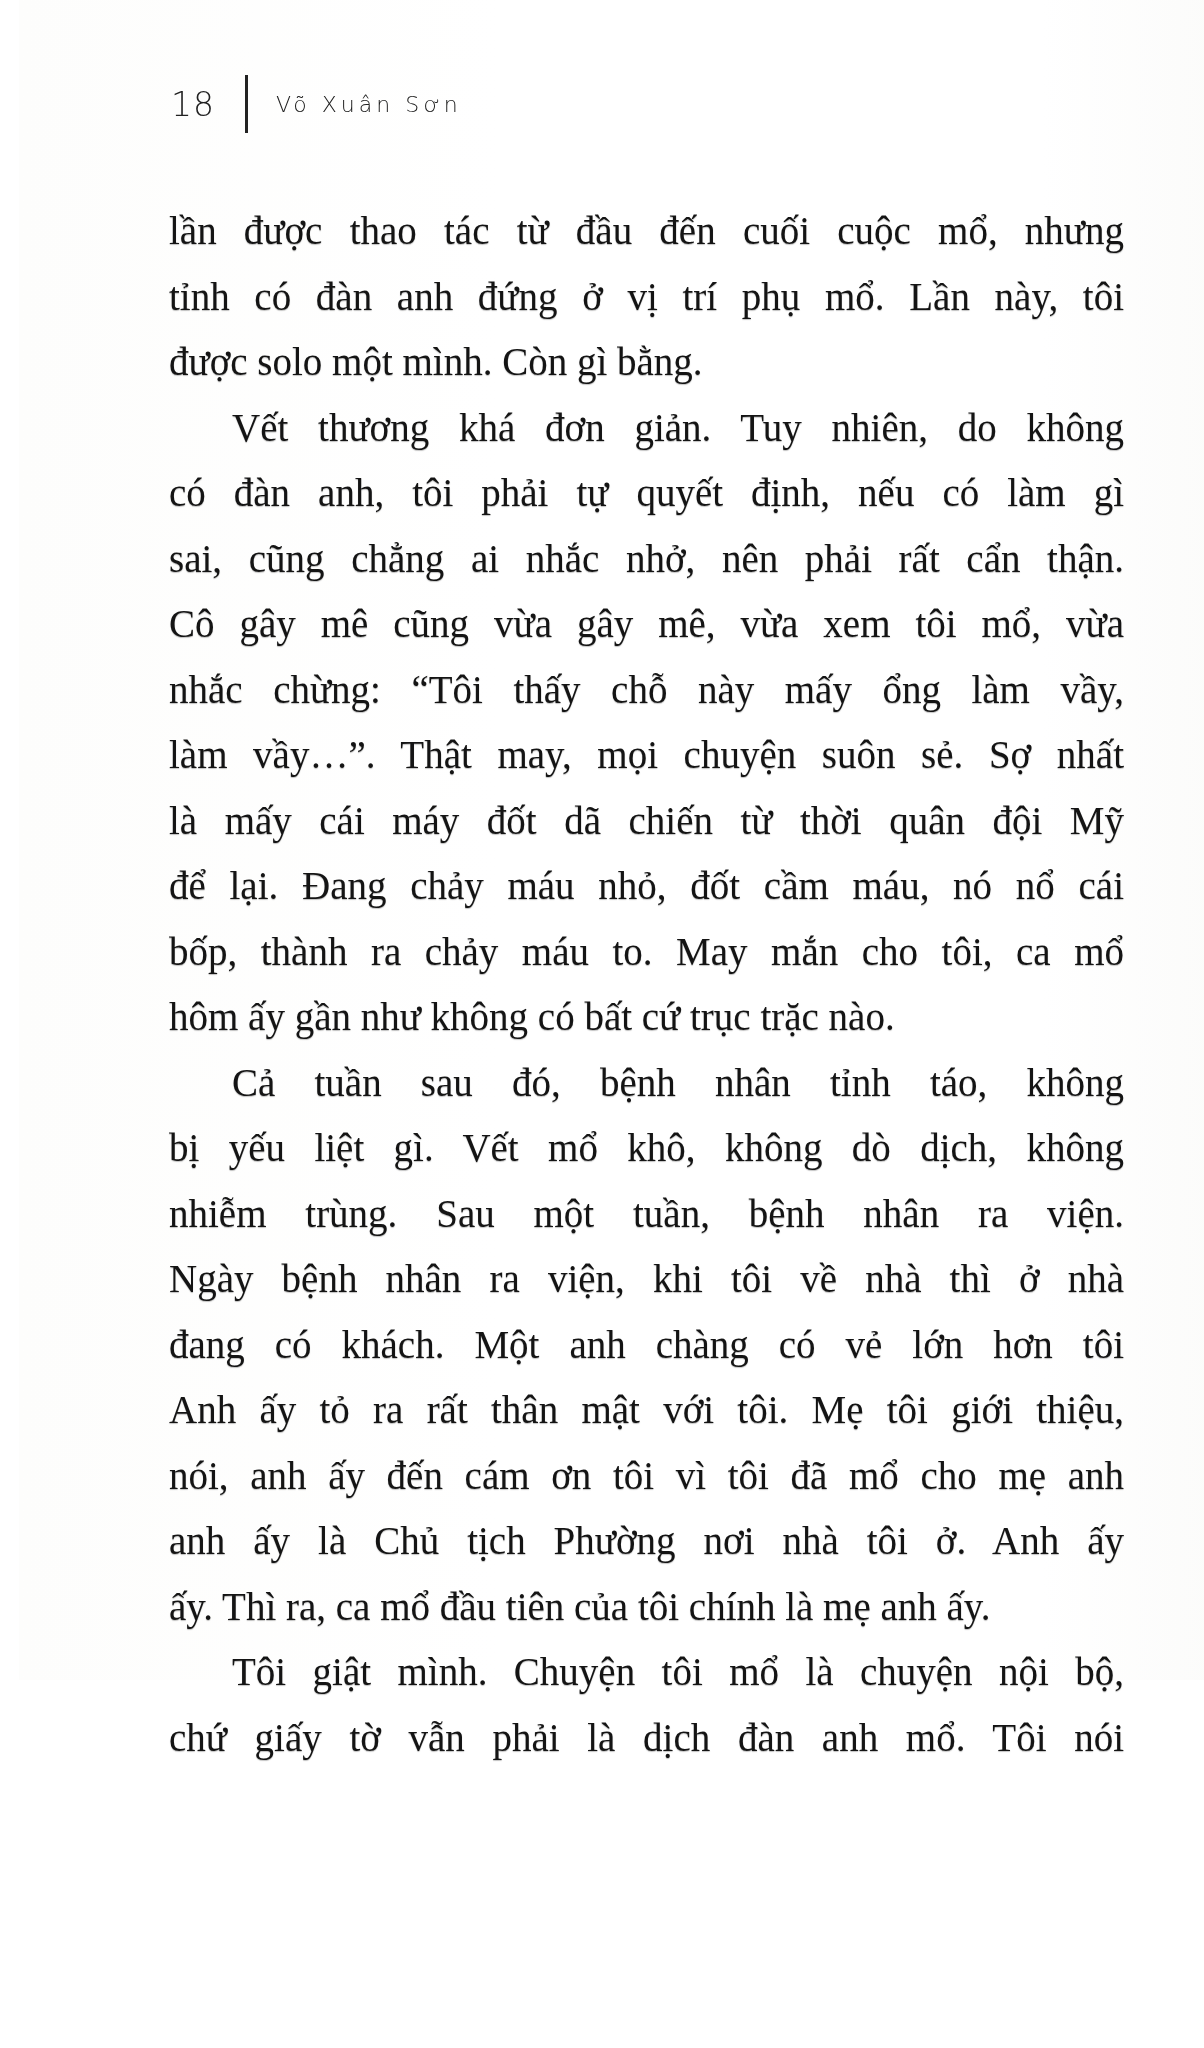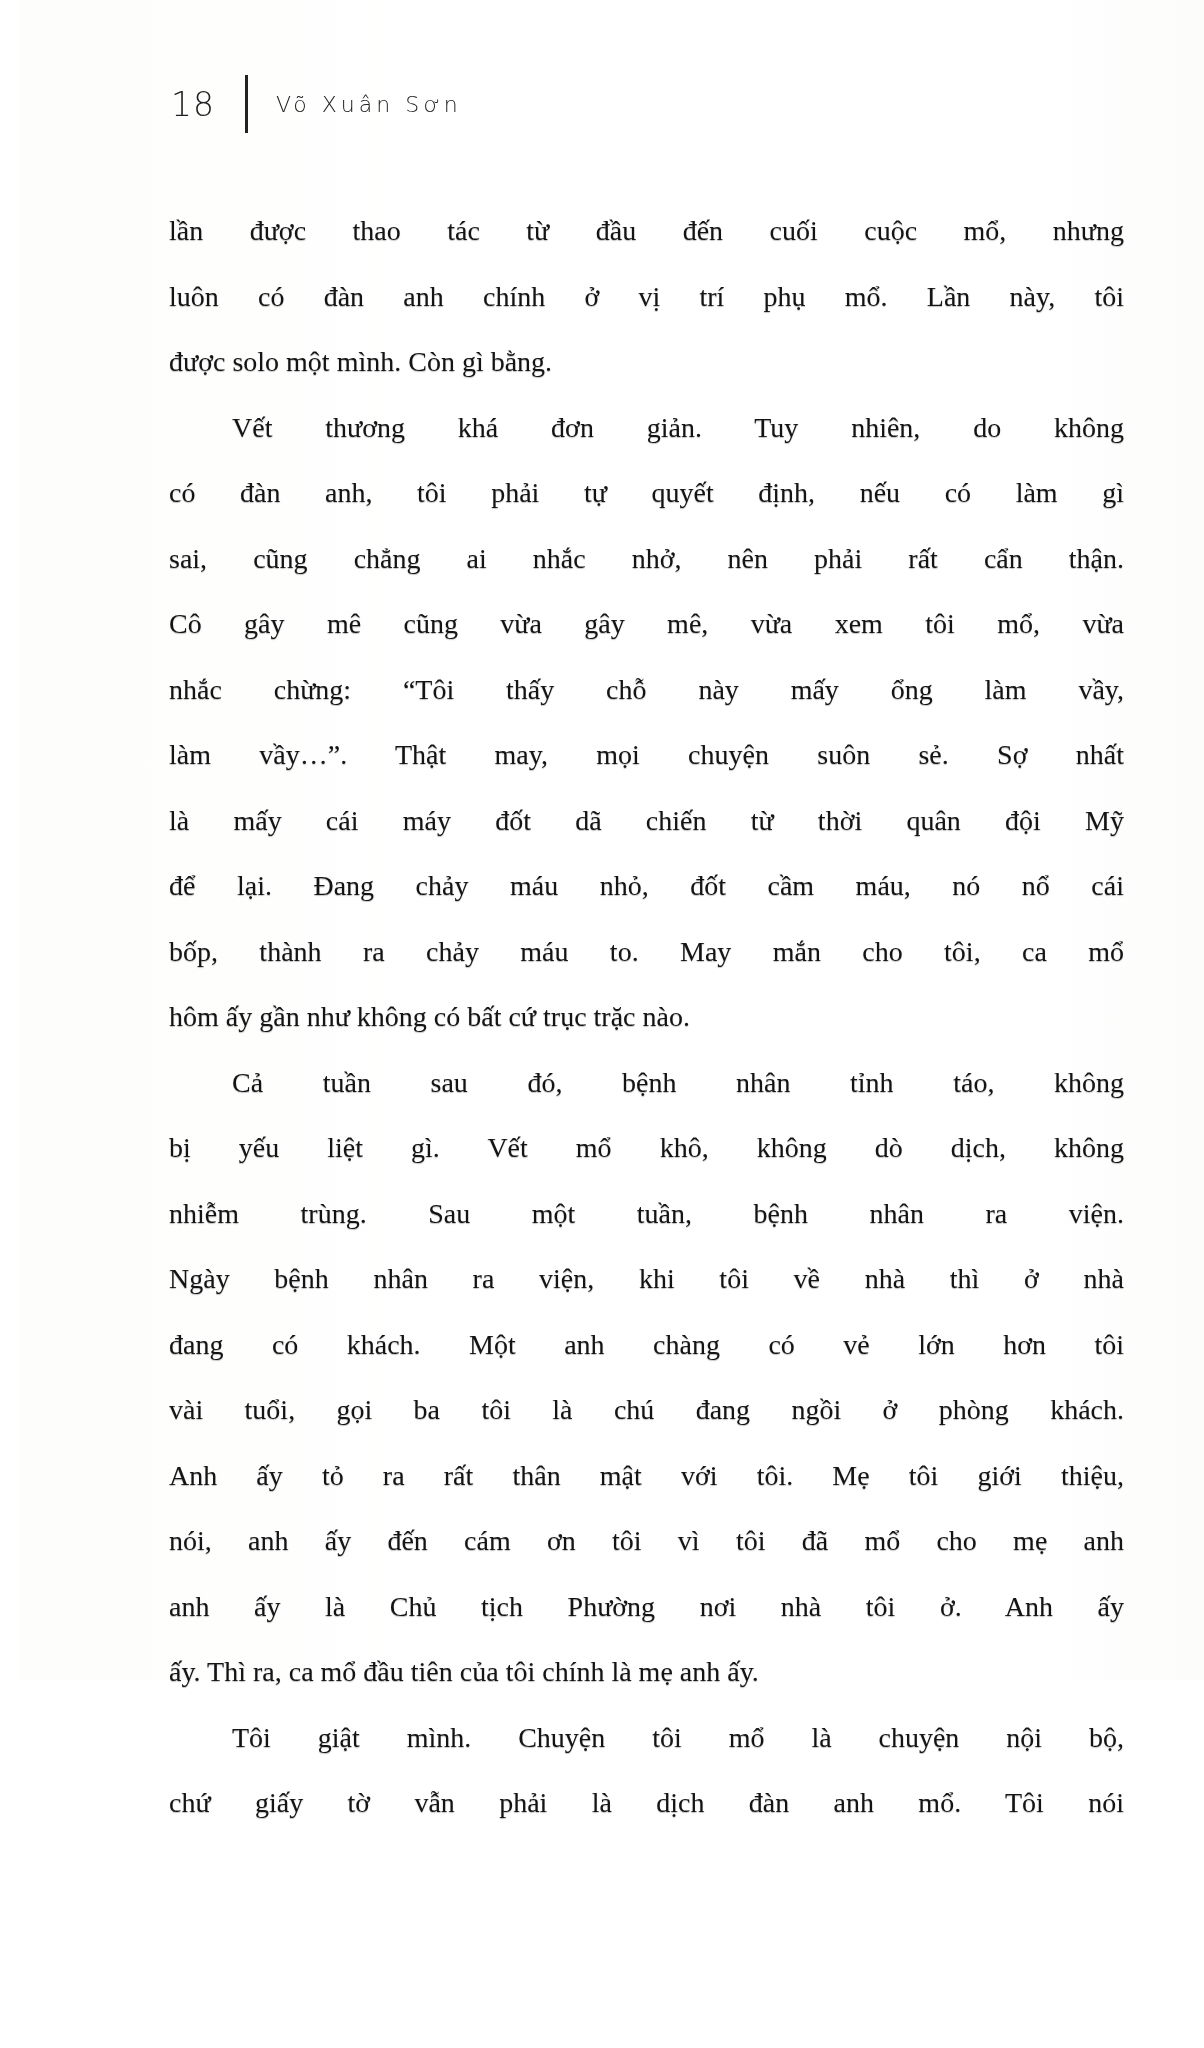--- a/index.html
+++ b/index.html
@@ -47,21 +47,21 @@
       font-size: 22px;
       letter-spacing: 4px;
       font-weight: 300;
     }
     .body-text {
       position: absolute;
       left: 150px;
       top: 198px;
       width: 955px;
       font-family: "Liberation Serif", "DejaVu Serif", serif;
-      font-size: 28px;
+      font-size: 39px;
       color: #141414;
     }
     .line {
       display: block;
       height: 65.5px;
       line-height: 65.5px;
       white-space: nowrap;
       text-align: justify;
       text-align-last: justify;
       text-shadow: 0 1px 1px rgba(0,0,0,0.25);
@@ -80,40 +80,39 @@
 
   <div class="running-head">
     <span class="page-number">18</span>
     <span class="head-divider"></span>
     <span class="author-name">Võ Xuân Sơn</span>
   </div>
 
   <div class="body-text">
 
     <span class="line">lần được thao tác từ đầu đến cuối cuộc mổ, nhưng</span>
-    <span class="line">luôn có đàn anh chính ở vị trí phụ mổ. Lần này, tôi</span>
+    <span class="line">tỉnh có đàn anh đứng ở vị trí phụ mổ. Lần này, tôi</span>
     <span class="line last">được solo một mình. Còn gì bằng.</span>
 
     <span class="line indent">Vết thương khá đơn giản. Tuy nhiên, do không</span>
     <span class="line">có đàn anh, tôi phải tự quyết định, nếu có làm gì</span>
     <span class="line">sai, cũng chẳng ai nhắc nhở, nên phải rất cẩn thận.</span>
     <span class="line">Cô gây mê cũng vừa gây mê, vừa xem tôi mổ, vừa</span>
     <span class="line">nhắc chừng: “Tôi thấy chỗ này mấy ổng làm vầy,</span>
     <span class="line">làm vầy…”. Thật may, mọi chuyện suôn sẻ. Sợ nhất</span>
     <span class="line">là mấy cái máy đốt dã chiến từ thời quân đội Mỹ</span>
     <span class="line">để lại. Đang chảy máu nhỏ, đốt cầm máu, nó nổ cái</span>
     <span class="line">bốp, thành ra chảy máu to. May mắn cho tôi, ca mổ</span>
     <span class="line last">hôm ấy gần như không có bất cứ trục trặc nào.</span>
 
     <span class="line indent">Cả tuần sau đó, bệnh nhân tỉnh táo, không</span>
     <span class="line">bị yếu liệt gì. Vết mổ khô, không dò dịch, không</span>
     <span class="line">nhiễm trùng. Sau một tuần, bệnh nhân ra viện.</span>
     <span class="line">Ngày bệnh nhân ra viện, khi tôi về nhà thì ở nhà</span>
     <span class="line">đang có khách. Một anh chàng có vẻ lớn hơn tôi</span>
-    <span class="line">vài tuổi, gọi ba tôi là chú đang ngồi ở phòng khách.</span>
     <span class="line">Anh ấy tỏ ra rất thân mật với tôi. Mẹ tôi giới thiệu,</span>
     <span class="line">nói, anh ấy đến cám ơn tôi vì tôi đã mổ cho mẹ anh</span>
     <span class="line">anh ấy là Chủ tịch Phường nơi nhà tôi ở. Anh ấy</span>
     <span class="line last">ấy. Thì ra, ca mổ đầu tiên của tôi chính là mẹ anh ấy.</span>
 
     <span class="line indent">Tôi giật mình. Chuyện tôi mổ là chuyện nội bộ,</span>
     <span class="line">chứ giấy tờ vẫn phải là dịch đàn anh mổ. Tôi nói</span>
   </div>
 
 </div>

